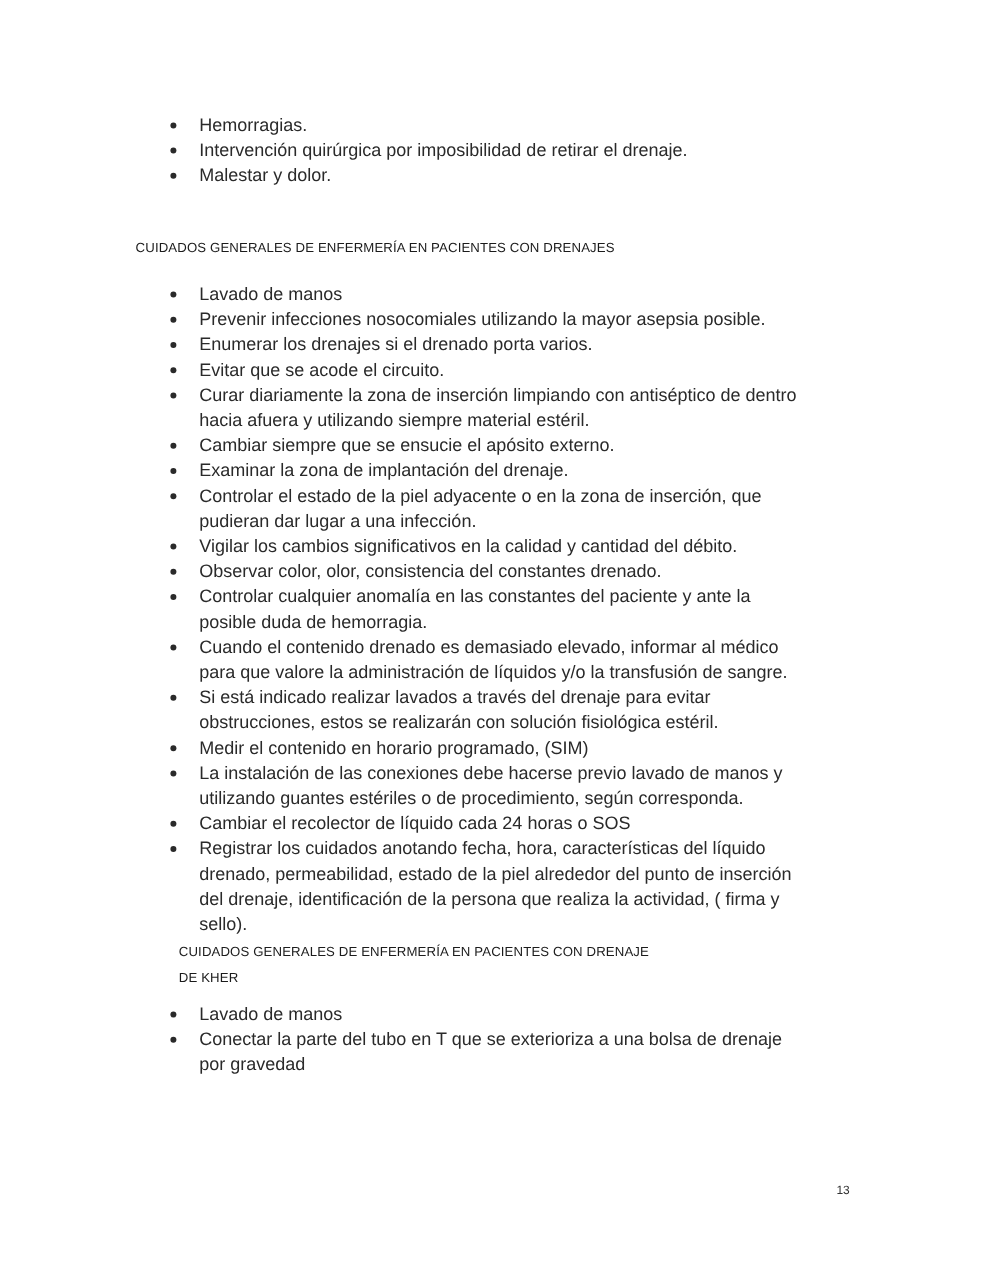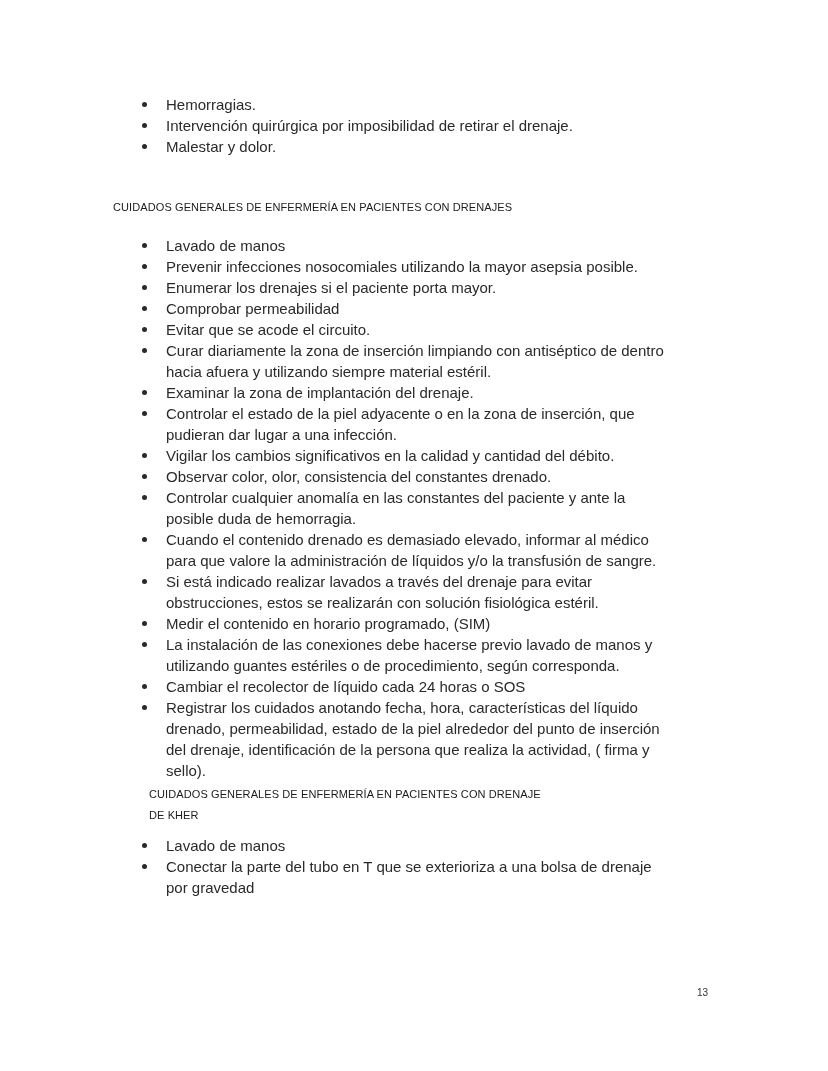--- a/index.html
+++ b/index.html
@@ -79,25 +79,25 @@
         <li><span class="li-text">Hemorragias.</span></li>
         <li><span class="li-text">Intervención quirúrgica por imposibilidad de retirar el drenaje.</span></li>
         <li><span class="li-text">Malestar y dolor.</span></li>
       </ul>
 
     <h1 class="heading h-drenajes">CUIDADOS GENERALES DE ENFERMERÍA EN PACIENTES CON DRENAJES</h1>
 
     <ul class="bullet-list list-general">
         <li><span class="li-text">Lavado de manos</span></li>
         <li><span class="li-text">Prevenir infecciones nosocomiales utilizando la mayor asepsia posible.</span></li>
-        <li><span class="li-text">Enumerar los drenajes si el paciente porta mayor.</span></li>
-        <li><span class="li-text">Comprobar permeabilidad</span></li>
+        <li><span class="li-text">Enumerar los drenajes si el drenado porta varios.</span></li>
         <li><span class="li-text">Evitar que se acode el circuito.</span></li>
         <li><span class="li-text">Curar diariamente la zona de inserción limpiando con antiséptico de dentro
 hacia afuera y utilizando siempre material estéril.</span></li>
+        <li><span class="li-text">Cambiar siempre que se ensucie el apósito externo.</span></li>
         <li><span class="li-text">Examinar la zona de implantación del drenaje.</span></li>
         <li><span class="li-text">Controlar el estado de la piel adyacente o en la zona de inserción, que
 pudieran dar lugar a una infección.</span></li>
         <li><span class="li-text">Vigilar los cambios significativos en la calidad y cantidad del débito.</span></li>
         <li><span class="li-text">Observar color, olor, consistencia del constantes drenado.</span></li>
         <li><span class="li-text">Controlar cualquier anomalía en las constantes del paciente y ante la
 posible duda de hemorragia.</span></li>
         <li><span class="li-text">Cuando el contenido drenado es demasiado elevado, informar al médico
 para que valore la administración de líquidos y/o la transfusión de sangre.</span></li>
         <li><span class="li-text">Si está indicado realizar lavados a través del drenaje para evitar

